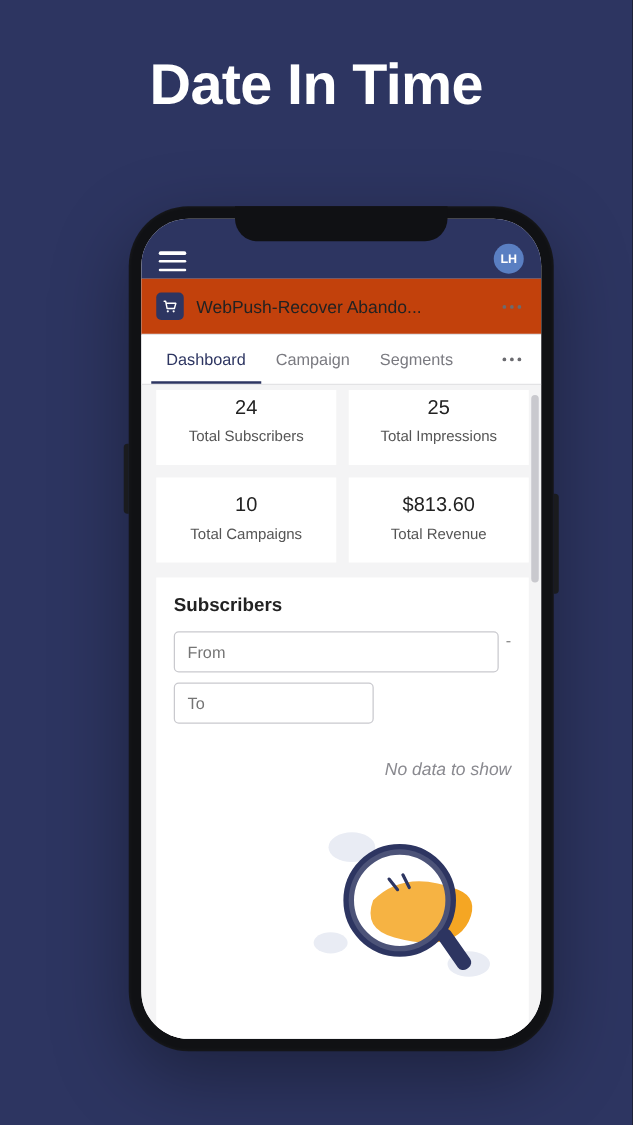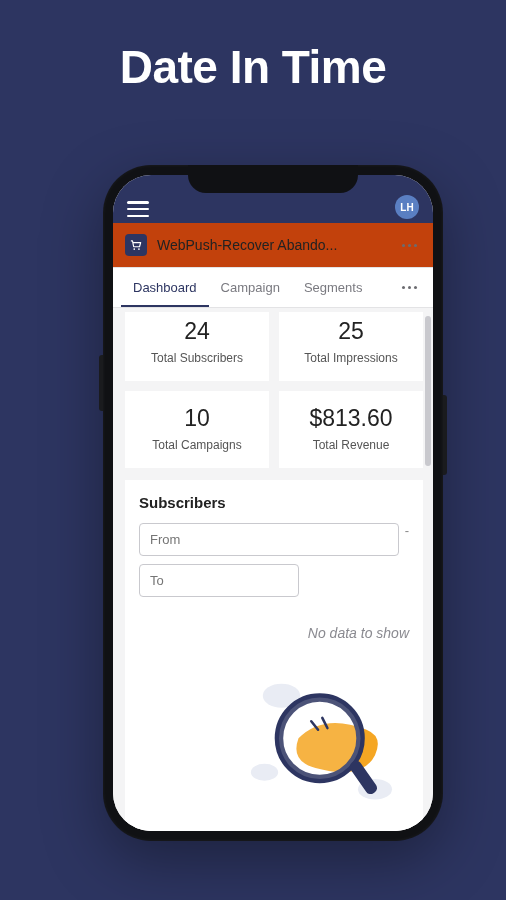--- a/index.html
+++ b/index.html
@@ -144,21 +144,21 @@
     grid-template-columns: 1fr 1fr;
     gap:10px;
     margin-top:4px;
   }
   .card {
     background:#fff;
     padding:14px 8px 16px 8px;
     text-align:center;
   }
   .card.toprow { padding-top:6px; }
-  .card-value { font-size:23px; color:#222; font-weight:400; }
+  .card-value { font-size:16px; color:#222; font-weight:400; }
   .card-label { font-size:12px; color:#555; margin-top:6px; }
   .section {
     background:#fff;
     margin-top:12px;
     padding:14px 14px 80px 14px;
   }
   .section-title { font-size:15px; font-weight:700; color:#222; margin-bottom:12px; }
   .range-row { display:flex; align-items:flex-start; gap:6px; }
   .date-input {
     flex:1;

